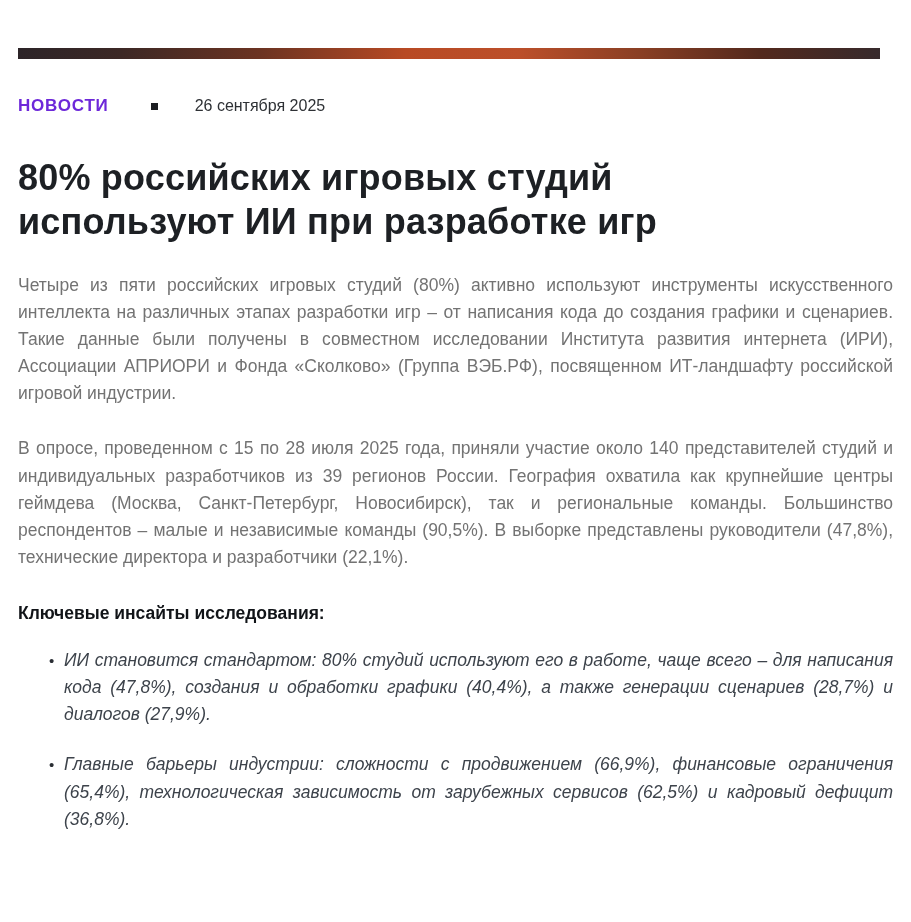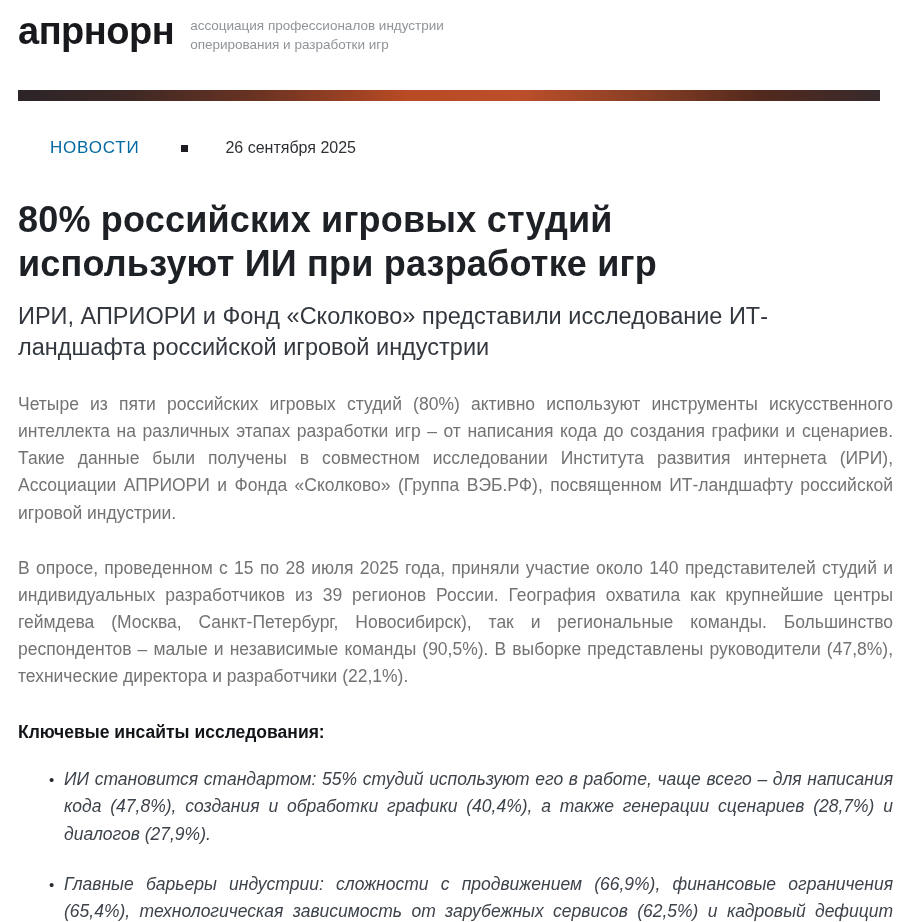--- a/index.html
+++ b/index.html
@@ -57,25 +57,24 @@
   }
 
   
   .meta-row {
     margin-top: 37px;
     display: flex;
     align-items: center;
   }
   .section-label {
     font-size: 17px;
-    font-weight: 400;
+    font-weight: 700;
     letter-spacing: 0.8px;
-    color: #0369a1;
+    color: #6d28d9;
     cursor: pointer;
-    margin-left: 32px;
   }
   .meta-square {
     width: 7px;
     height: 7px;
     background: #1c1e22;
     margin-left: 42px;
   }
   .meta-date {
     margin-left: 37px;
     font-size: 16px;
@@ -138,50 +137,42 @@
   .insight-text {
     flex: 1;
     text-align: justify;
   }
 </style>
 </head>
 <body>
 
 <div class="page">
 
-  <header class="site-header">
-    <div class="logo">апрнорн</div>
-    <div class="tagline">
-      <div>ассоциация профессионалов индустрии</div>
-      <div>оперирования и разработки игр</div>
-    </div>
-  </header>
 
   <div class="accent-bar"></div>
 
   <div class="meta-row">
     <div class="section-label">НОВОСТИ</div>
     <div class="meta-square"></div>
     <div class="meta-date">26 сентября 2025</div>
   </div>
 
   <h1 class="article-title">80% российских игровых студий используют ИИ при разработке игр</h1>
 
-  <h2 class="article-subtitle">ИРИ, АПРИОРИ и Фонд «Сколково» представили исследование ИТ-ландшафта российской игровой индустрии</h2>
 
   <p class="para">Четыре из пяти российских игровых студий (80%) активно используют инструменты искусственного интеллекта на различных этапах разработки игр – от написания кода до создания графики и сценариев. Такие данные были получены в совместном исследовании Института развития интернета (ИРИ), Ассоциации АПРИОРИ и Фонда «Сколково» (Группа ВЭБ.РФ), посвященном ИТ-ландшафту российской игровой индустрии.</p>
 
   <p class="para">В опросе, проведенном с 15 по 28 июля 2025 года, приняли участие около 140 представителей студий и индивидуальных разработчиков из 39 регионов России. География охватила как крупнейшие центры геймдева (Москва, Санкт-Петербург, Новосибирск), так и региональные команды. Большинство респондентов – малые и независимые команды (90,5%). В выборке представлены руководители (47,8%), технические директора и разработчики (22,1%).</p>
 
   <div class="insights-heading">Ключевые инсайты исследования:</div>
 
   <ul class="insights-list">
     <li class="insight-item">
       <span class="bullet-marker">•</span>
-      <span class="insight-text">ИИ становится стандартом: 55% студий используют его в работе, чаще всего – для написания кода (47,8%), создания и обработки графики (40,4%), а также генерации сценариев (28,7%) и диалогов (27,9%).</span>
+      <span class="insight-text">ИИ становится стандартом: 80% студий используют его в работе, чаще всего – для написания кода (47,8%), создания и обработки графики (40,4%), а также генерации сценариев (28,7%) и диалогов (27,9%).</span>
     </li>
     <li class="insight-item">
       <span class="bullet-marker">•</span>
       <span class="insight-text">Главные барьеры индустрии: сложности с продвижением (66,9%), финансовые ограничения (65,4%), технологическая зависимость от зарубежных сервисов (62,5%) и кадровый дефицит (36,8%).</span>
     </li>
 
   </ul>
 
 </div>
 

